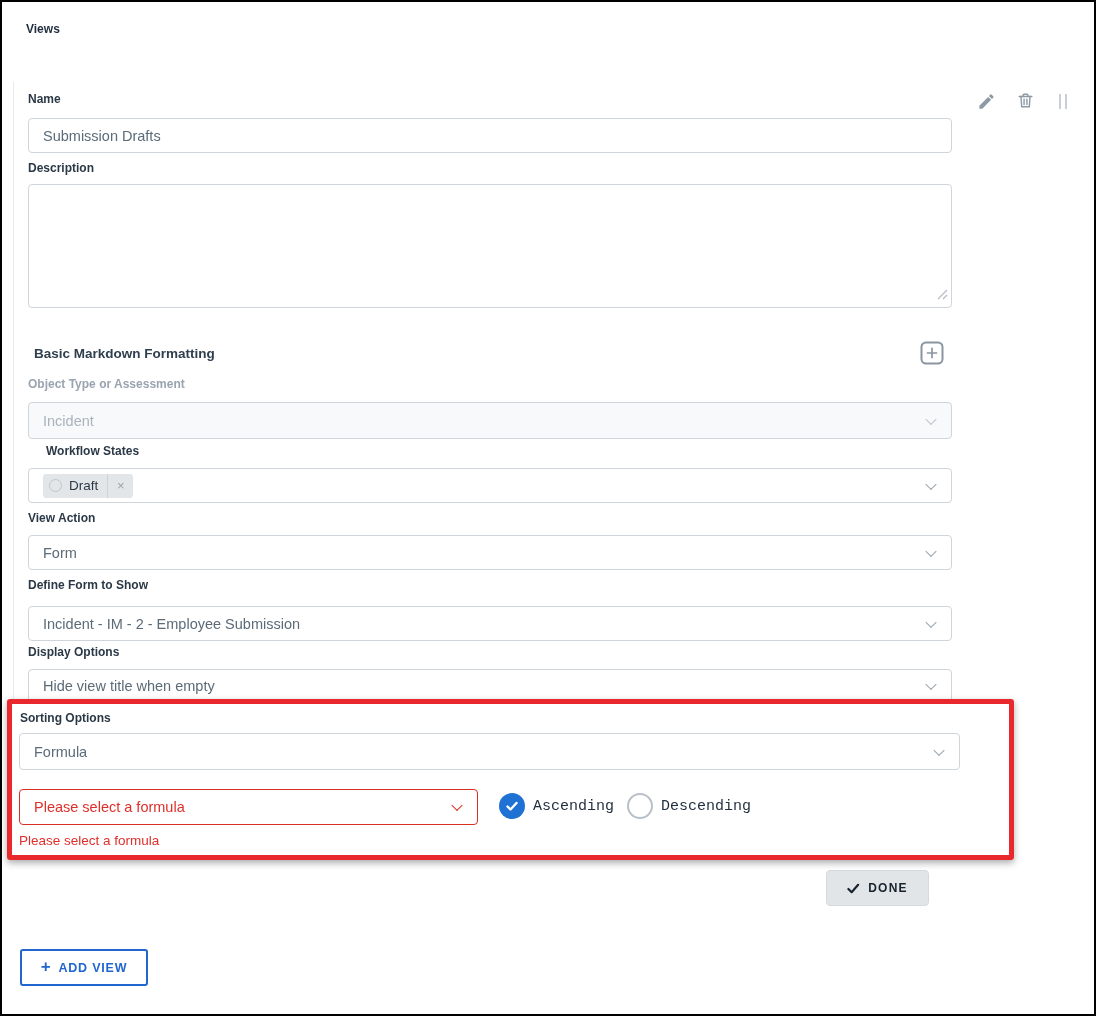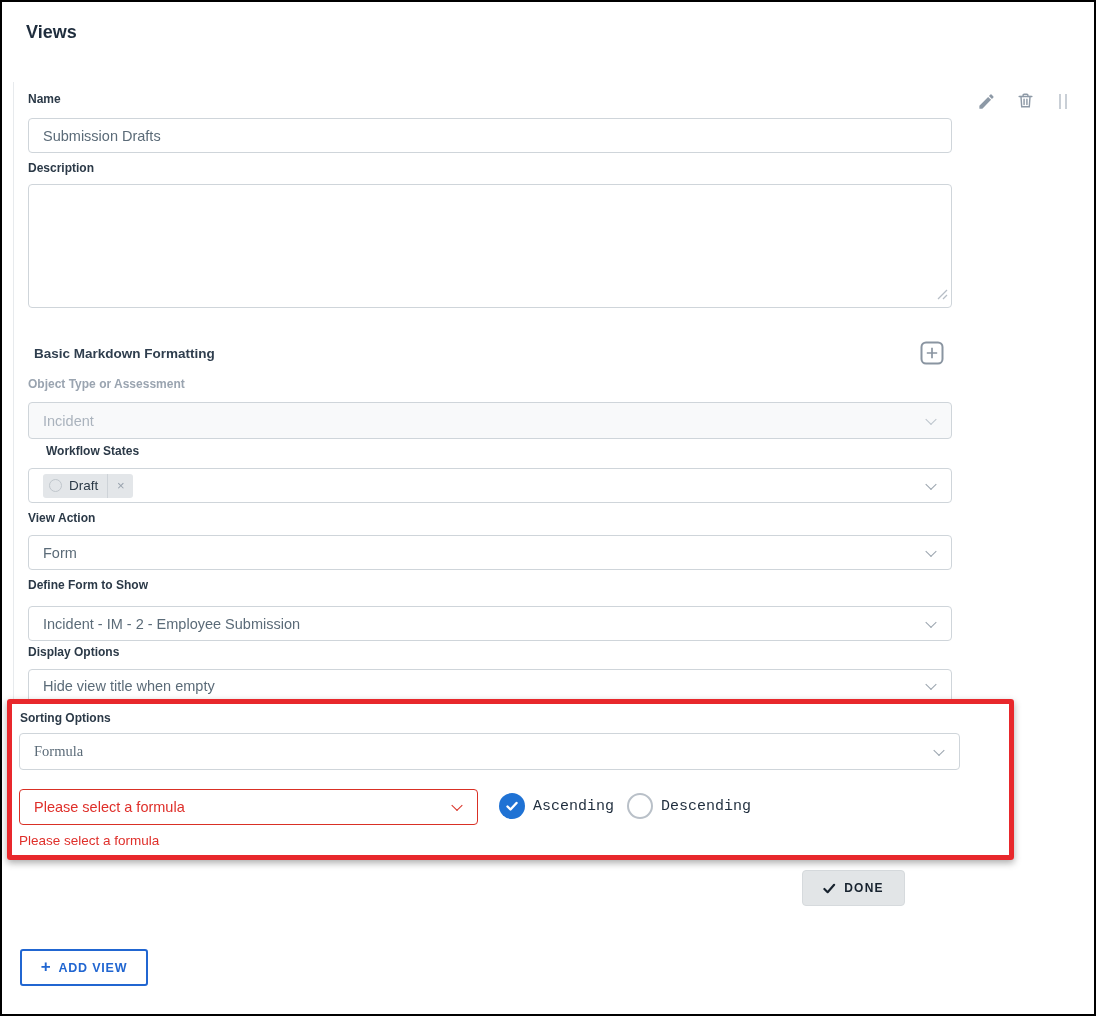--- a/index.html
+++ b/index.html
@@ -2,21 +2,21 @@
 <html><head>
 <meta charset="utf-8">
 <style>
   * { margin:0; padding:0; box-sizing:border-box; }
   html,body { background:#fff; }
   .frame {
     position:relative; width:1096px; height:1016px;
     border:2px solid #000; background:#fff;
     font-family:"Liberation Sans", sans-serif; overflow:hidden;
   }
-  .page-title { position:absolute; left:24px; top:20px; font-size:18px; font-weight:700; color:#1f2d3d; }
+  .page-title { position:absolute; left:24px; top:20px; font-size:12px; font-weight:700; color:#1f2d3d; }
   .vline { position:absolute; left:11px; top:80px; width:1px; height:617px; background:#e7eaed; }
 
   .icon-btn { position:absolute; cursor:pointer; }
   .drag-handle { display:flex; gap:4px; }
   .drag-handle i { display:block; width:2px; height:15px; background:#c9cfd6; }
 
   .field-label { position:absolute; left:26px; font-size:12px; font-weight:700; color:#2b3947; }
   .field-label.muted { color:#9aa4b0; }
   .plain-text { position:absolute; font-size:13.5px; font-weight:700; color:#2f3e4e; }
 
@@ -49,37 +49,37 @@
   .tag .tag-label { font-size:13.5px; color:#2b3947; }
   .tag .tag-div { width:1px; height:24px; background:#ced3d8; margin-left:9px; }
   .tag .tag-x { width:25px; text-align:center; font-size:13px; color:#98a2ad; cursor:pointer; }
 
   .annotation {
     position:absolute; left:5px; top:697px; width:1007px; height:161px;
     border:5px solid #e8282c; border-radius:3px;
     box-shadow:0 3px 7px rgba(70,70,70,.45); z-index:5; pointer-events:none;
   }
   .sorting-label { position:absolute; left:18px; top:709px; z-index:6; }
-  .sel-formula { left:17px; top:731px; width:941px; height:37px; z-index:6;font-family:Liberation Serif, serif; }
+  .sel-formula { left:17px; top:731px; width:941px; height:37px; z-index:6; }
   .sel-error {
     left:17px; top:787px; width:459px; height:36px; z-index:6;
     border:1px solid #d93025; color:#df2f2a;
   }
   .sel-error .chev { border-color:#d93025; }
   .error-text { position:absolute; left:17px; top:831px; font-size:13.5px; color:#df2f2a; z-index:6; }
 
   .radio-row { position:absolute; left:497px; top:791px; display:flex; align-items:center; z-index:6;font-family:Liberation Mono, monospace; }
   .radio { display:flex; align-items:center; margin-right:13px; cursor:pointer; }
   .radio .rb { width:26px; height:26px; border-radius:50%; margin-right:8px; display:flex; align-items:center; justify-content:center; }
   .radio.on .rb { background:#1f72d4; }
   .radio.off .rb { background:#fff; border:2px solid #b9c0c8; }
   .radio .r-label { font-size:15px; color:#1f2d3d; }
 
   .done-btn {
-    position:absolute; left:800px; top:868px; width:103px; height:36px;
+    position:absolute; left:824px; top:868px; width:103px; height:36px;
     background:#e2e5e7; border:1px solid #d6dadd; border-radius:4px;
     display:flex; align-items:center; justify-content:center; gap:8px;
     font-size:12px; font-weight:700; letter-spacing:1.2px; color:#17222e; cursor:pointer;
   }
   .add-view-btn {
     position:absolute; left:18px; top:947px; width:128px; height:37px;
     background:#fff; border:2px solid #2166d1; border-radius:3px;
     display:flex; align-items:center; justify-content:center; gap:7px;
     font-size:12.5px; font-weight:700; letter-spacing:0.8px; color:#2166d1; cursor:pointer;
   }

